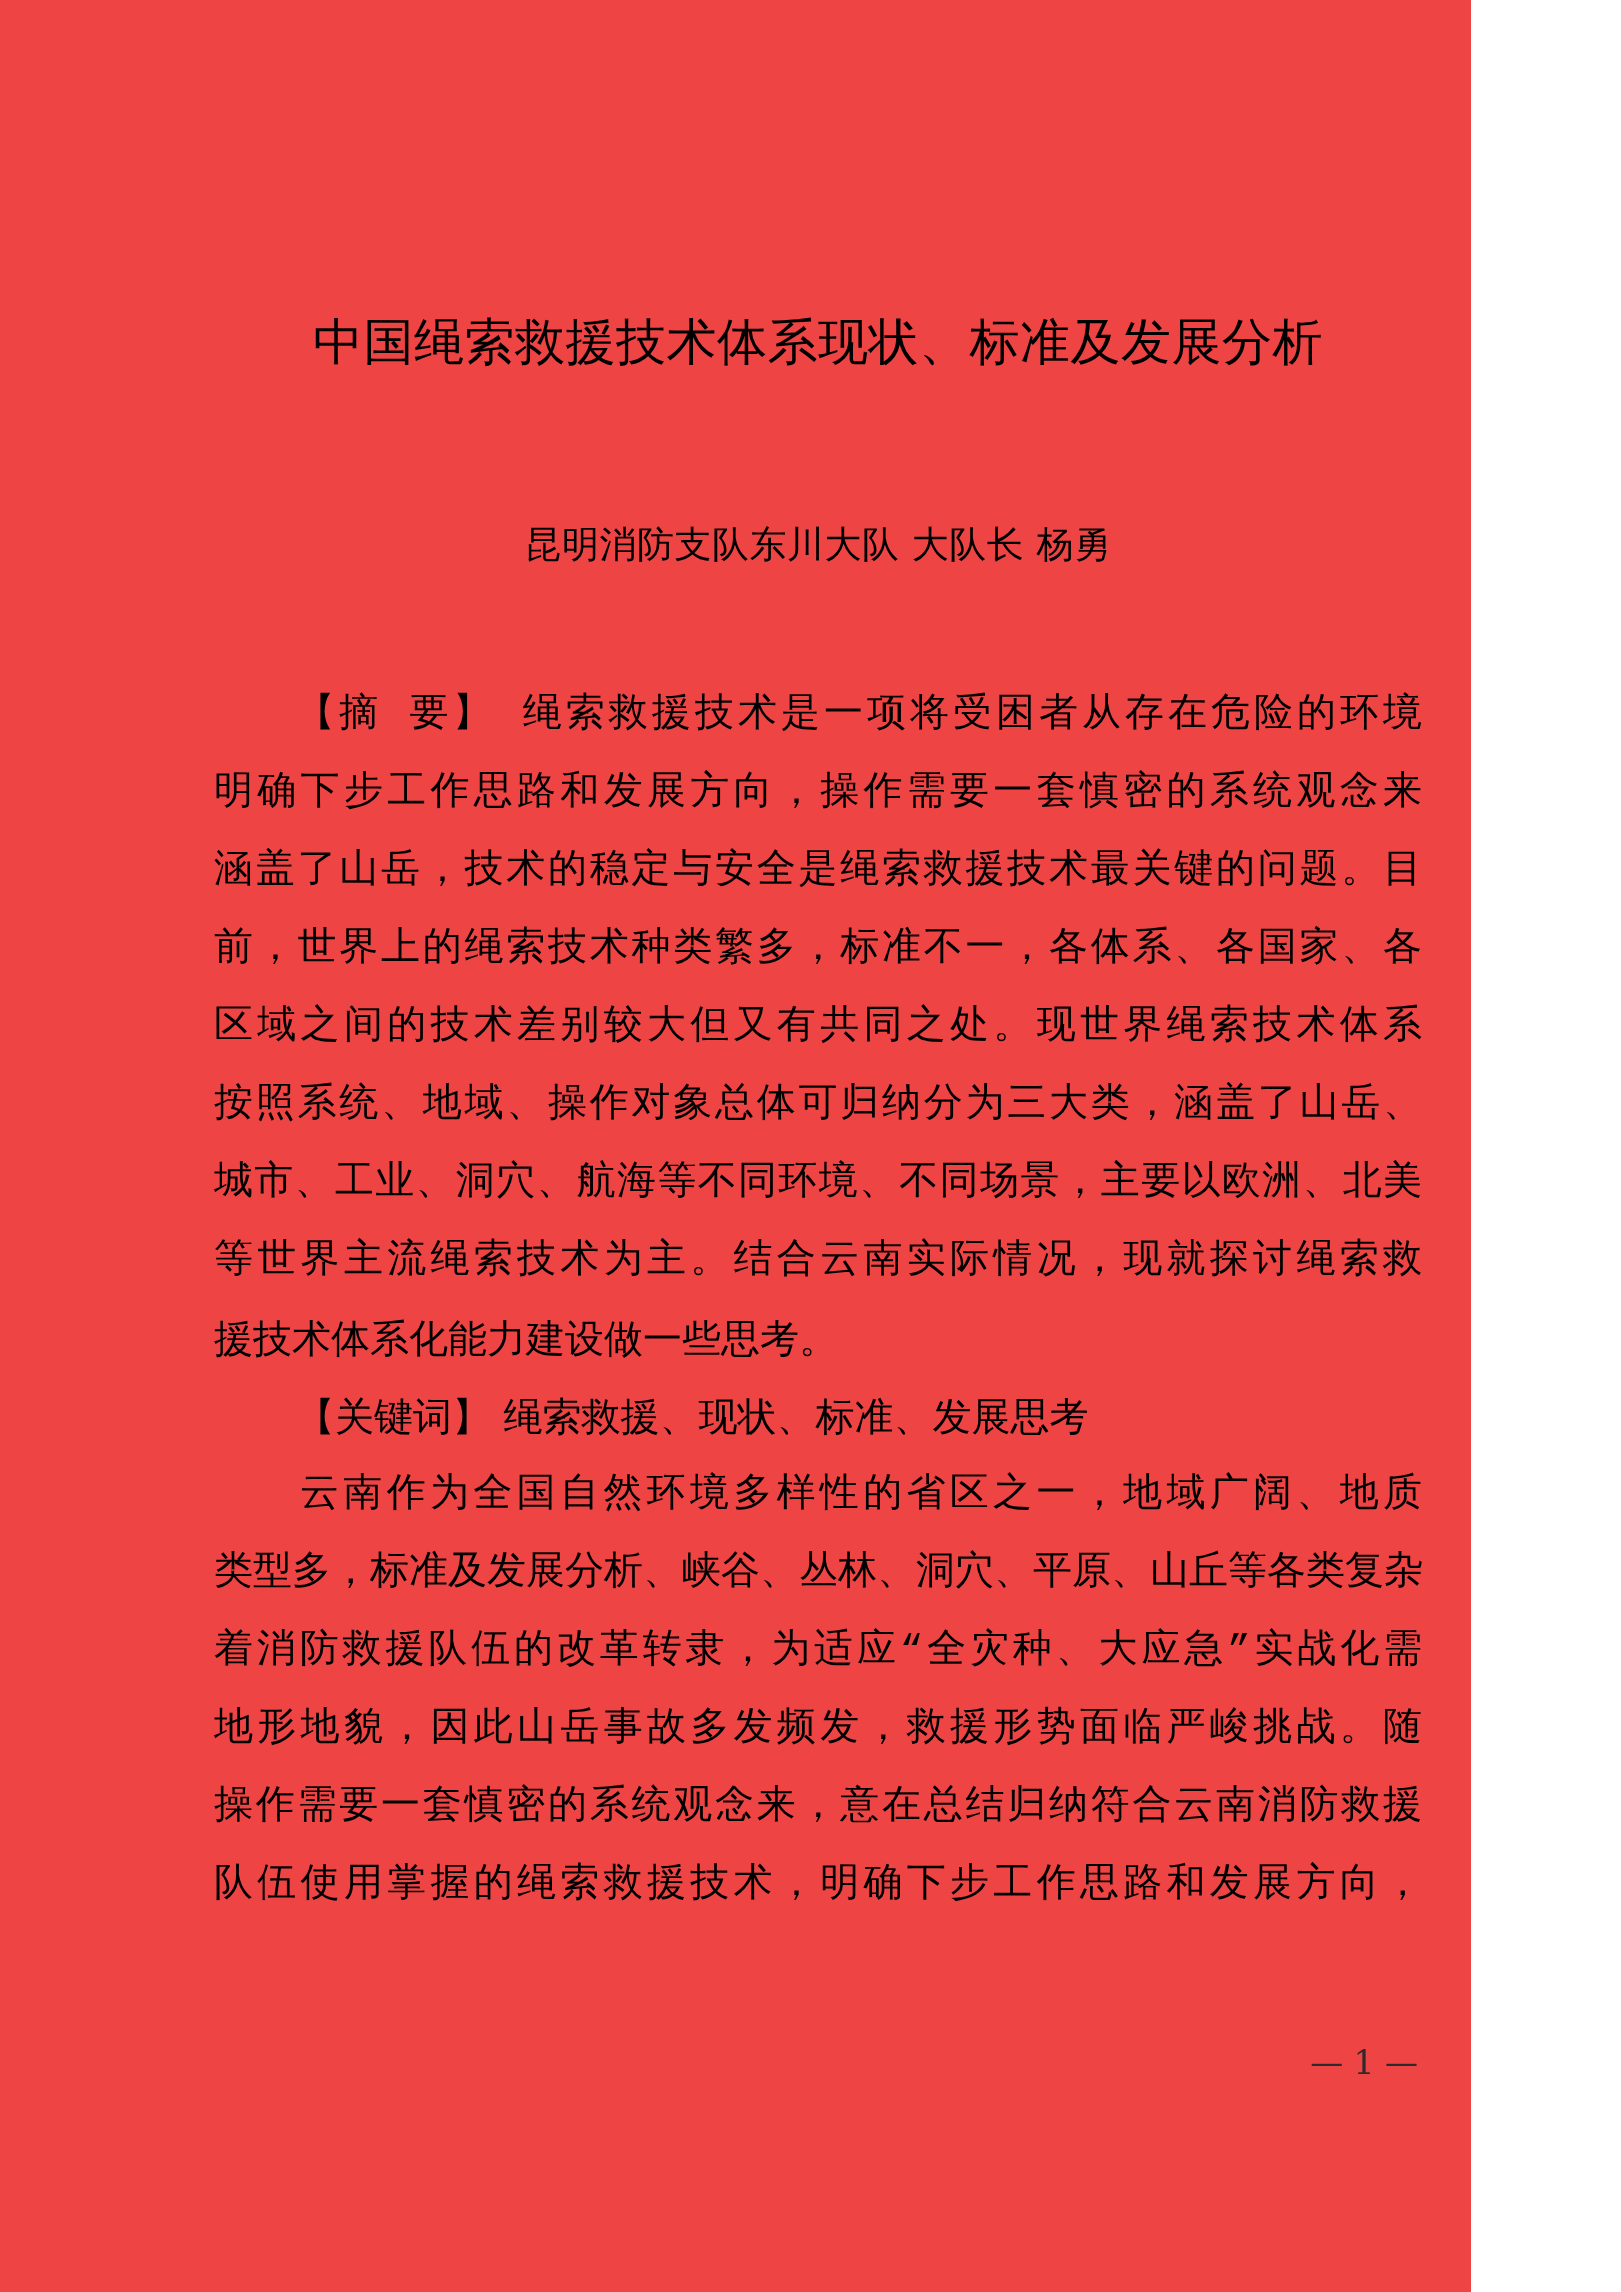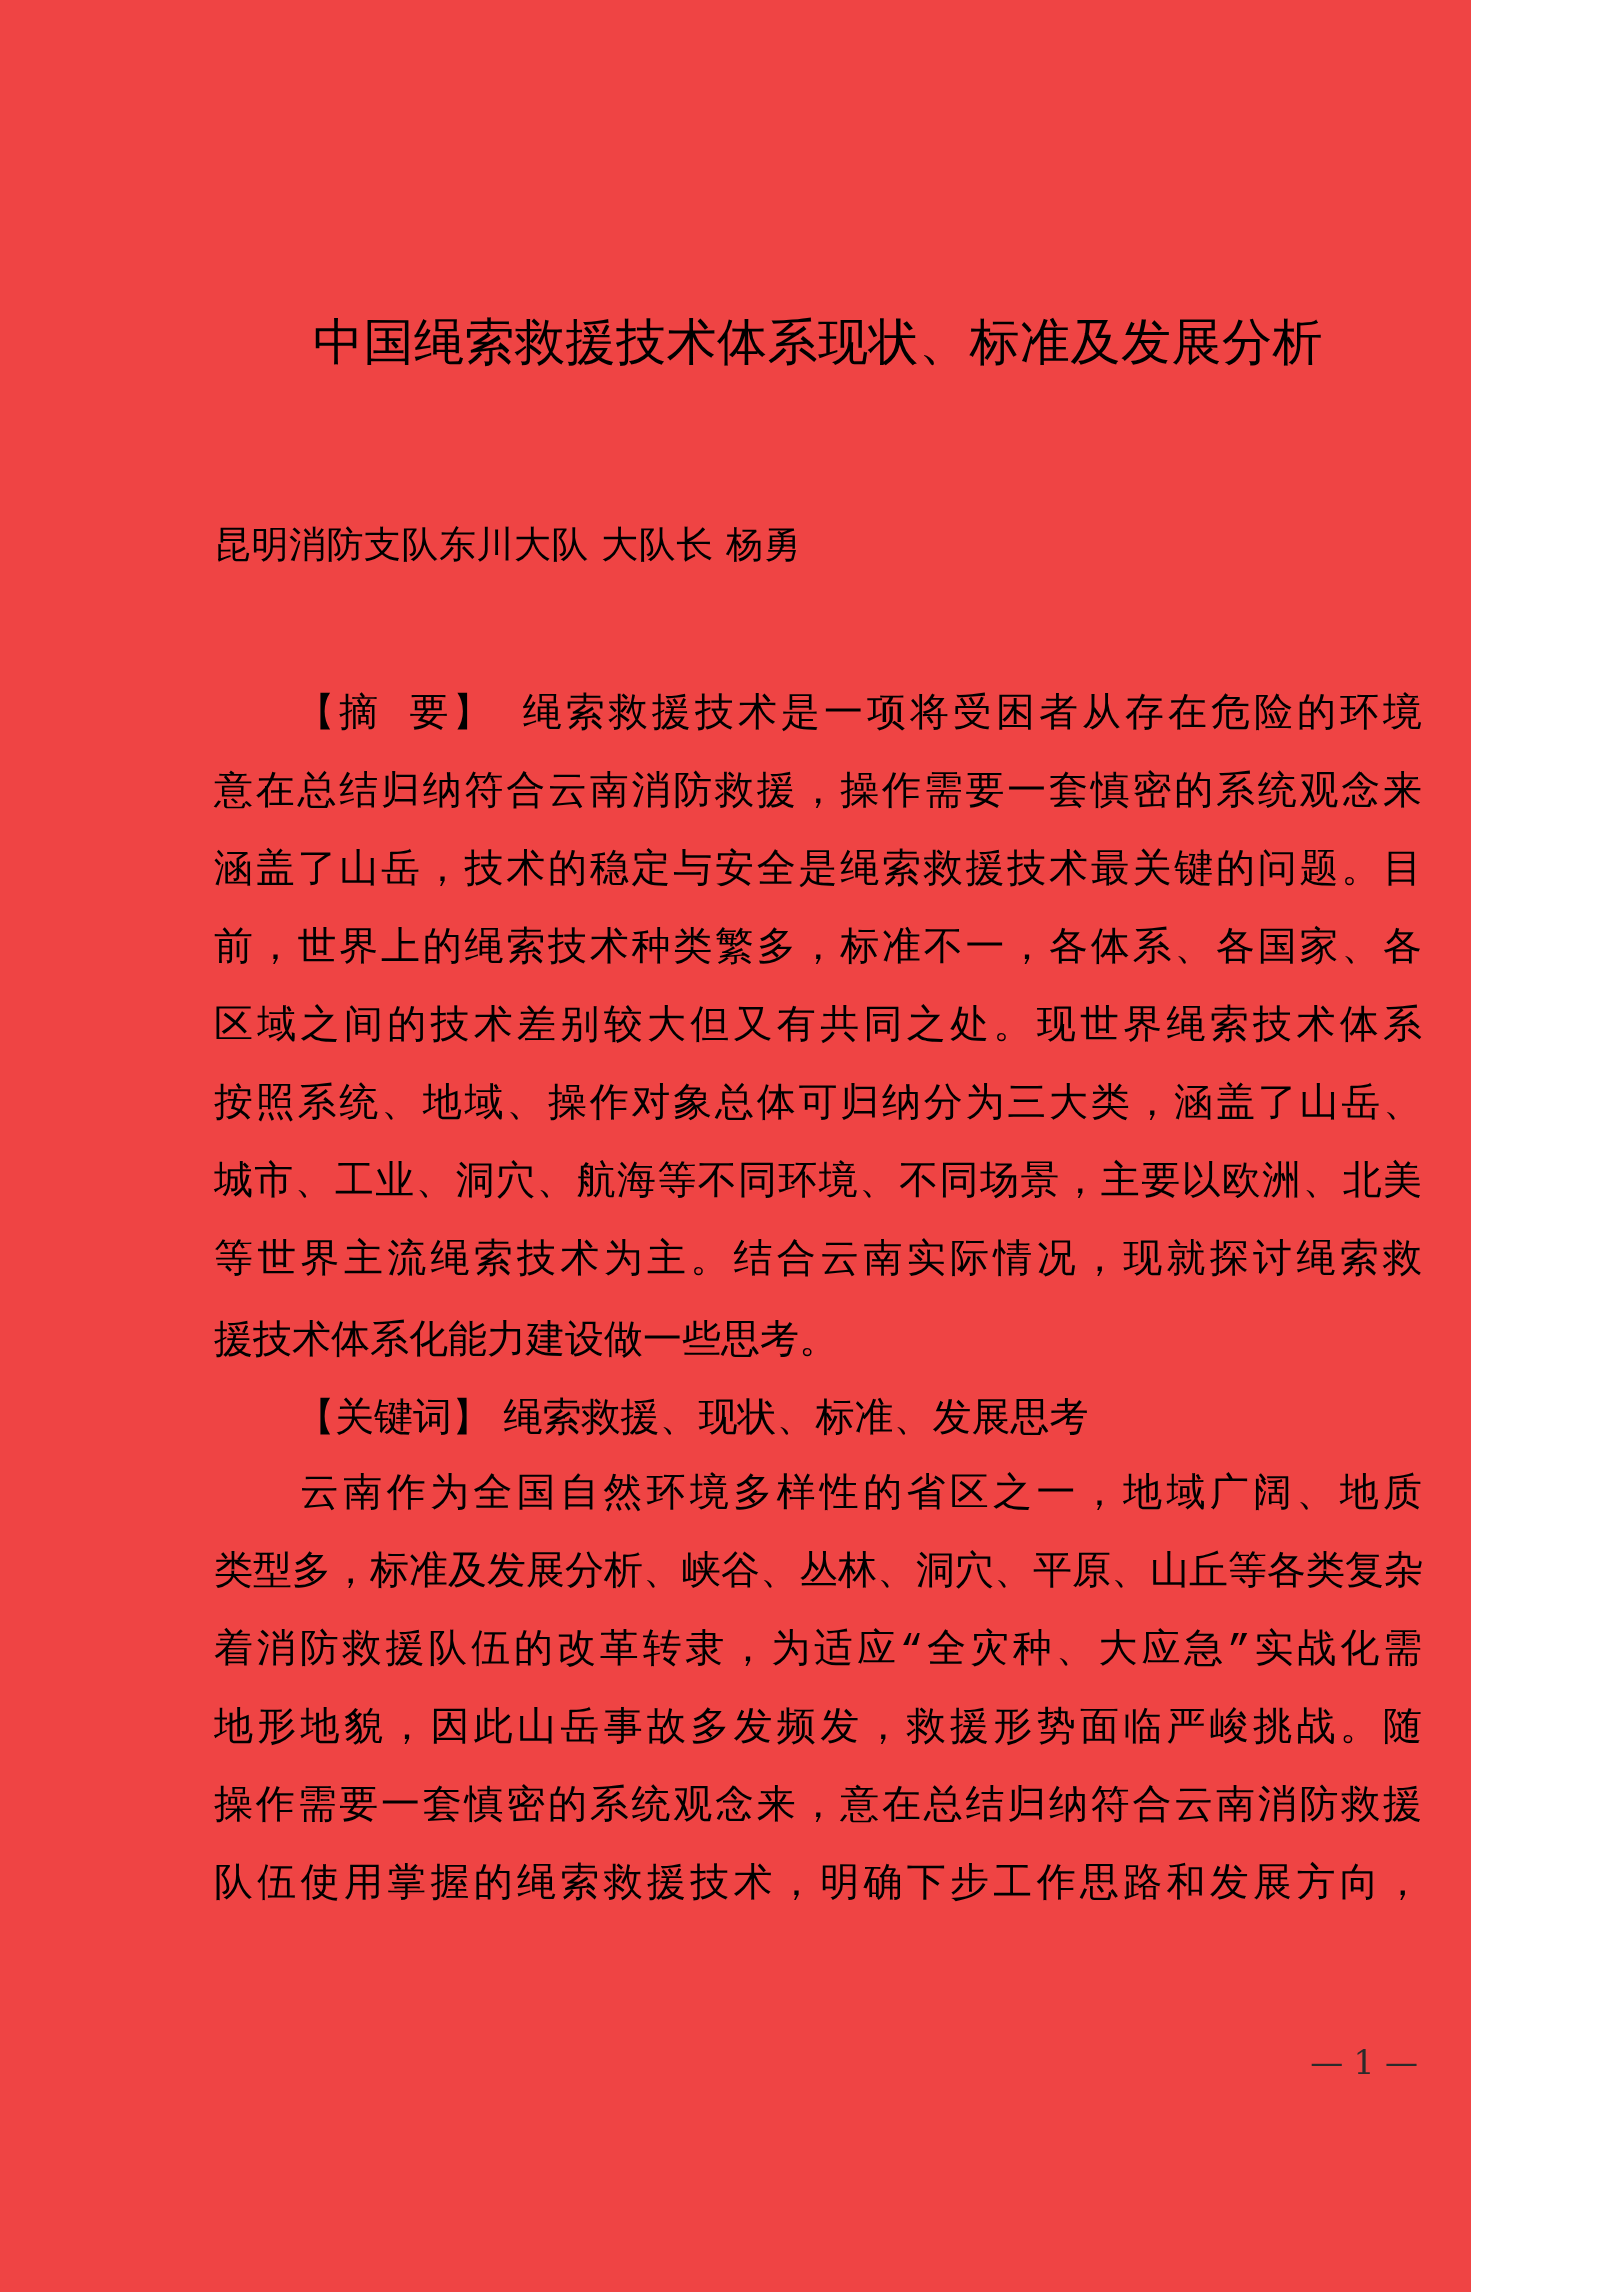--- a/index.html
+++ b/index.html
@@ -42,21 +42,21 @@
     letter-spacing: 0.5px;
     white-space: nowrap;
   }
 
   
   .doc-author {
     position: absolute;
     left: 0;
     top: 521px;
     width: 1208px;
-    text-align: left;
+    text-align: center;
     font-size: 37px;
     line-height: 47px;
     font-weight: 400;
     letter-spacing: 0.5px;
   }
 
   
   .body-block {
     position: absolute;
     left: 0;
@@ -109,21 +109,21 @@
 <div class="page">
   <div class="content">
 
     <h1 class="doc-title">中国绳索救援技术体系现状、标准及发展分析</h1>
 
     <div class="doc-author">昆明消防支队东川大队 大队长  杨勇</div>
 
     <div class="body-block">
 
       <div class="tline j indent">【摘 要】 绳索救援技术是一项将受困者从存在危险的环境</div>
-      <div class="tline j">意在总结归纳符合云南消防救援，操作需要一套慎密的系统观念来</div>
+      <div class="tline j">明确下步工作思路和发展方向，操作需要一套慎密的系统观念来</div>
       <div class="tline j">涵盖了山岳，技术的稳定与安全是绳索救援技术最关键的问题。目</div>
       <div class="tline j">前，世界上的绳索技术种类繁多，标准不一，各体系、各国家、各</div>
       <div class="tline j">区域之间的技术差别较大但又有共同之处。现世界绳索技术体系</div>
       <div class="tline j">按照系统、地域、操作对象总体可归纳分为三大类，涵盖了山岳、</div>
       <div class="tline j">城市、工业、洞穴、航海等不同环境、不同场景，主要以欧洲、北美</div>
       <div class="tline j">等世界主流绳索技术为主。结合云南实际情况，现就探讨绳索救</div>
       <div class="tline last">援技术体系化能力建设做一些思考。</div>
 
       <div class="tline last indent">【关键词】 绳索救援、现状、标准、发展思考</div>
 

